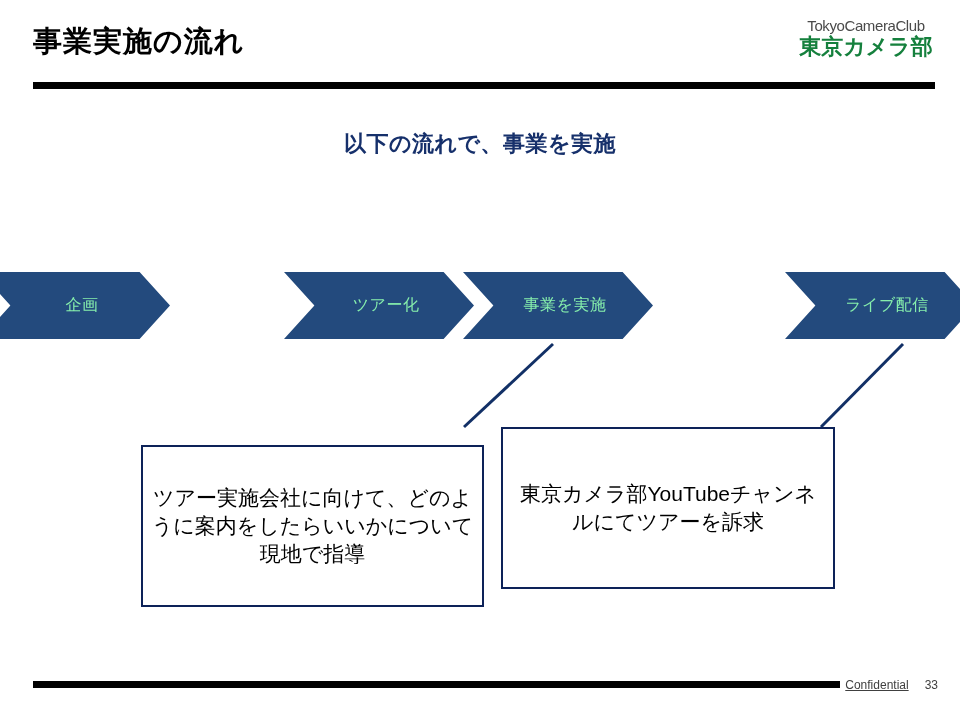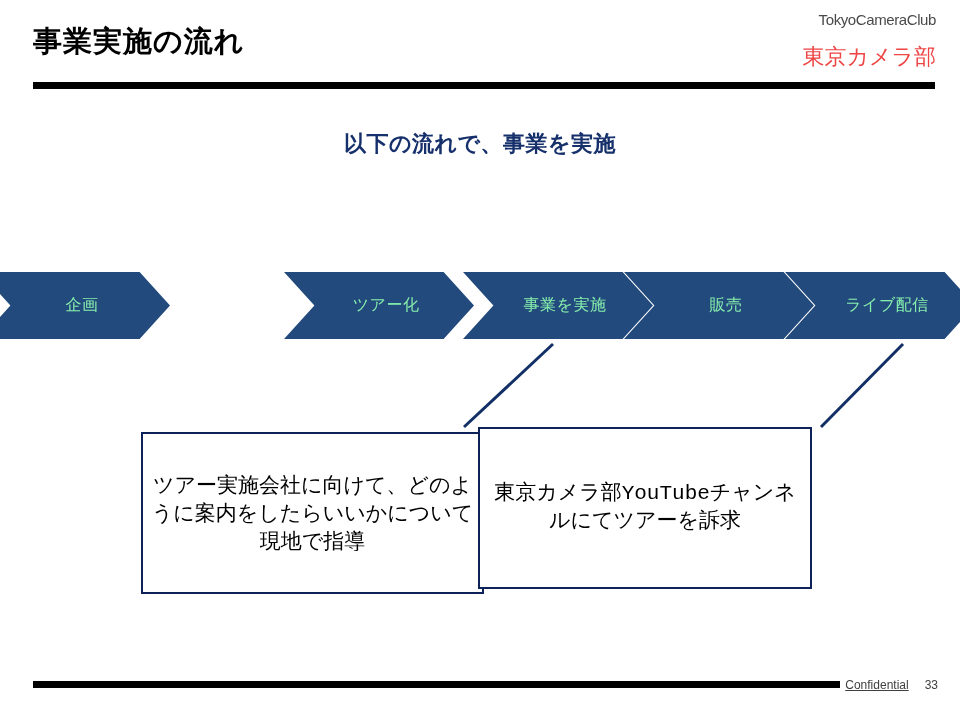--- a/index.html
+++ b/index.html
@@ -25,38 +25,38 @@
     font-weight: bold;
     letter-spacing: 1px;
     color: #000000;
     white-space: nowrap;
     text-align: right;
   }
 
   #logo-block {
     position: absolute;
     right: 24px;
-    top: 12px;
+    top: 18px;
     width: 140px;
-    text-align: right;
+    text-align: center;
     line-height: 1.05;
     color: #3b3b3b;
   }
   #logo-latin {
     font-size: 15px;
     letter-spacing: -0.4px;
     font-weight: 500;
     color: #4a4a4a;
   }
   #logo-jp {
     font-size: 22px;
     letter-spacing: 0px;
-    font-weight: 400;
-    color: #ef4444;
-    margin-top: 17px;
+    font-weight: 700;
+    color: #15803d;
+    margin-top: 1px;
   }
 
   #rule-top {
     position: absolute;
     left: 33px;
     top: 82px;
     width: 902px;
     height: 7px;
     background: #000000;
   }
@@ -124,30 +124,29 @@
     text-align: center;
   }
   .callout-text {
     font-size: 21px;
     line-height: 1.32;
     color: #000000;
     padding: 0 8px;
   }
   #callout-left {
     left: 141px;
-    top: 432px;
+    top: 445px;
     width: 343px;
     height: 162px;
   }
   #callout-right {
-    left: 478px;
+    left: 501px;
     top: 427px;
     width: 334px;
     height: 162px;
-    font-family: Liberation Mono, monospace;
   }
 
   
   #rule-bottom {
     position: absolute;
     left: 33px;
     top: 681px;
     width: 807px;
     height: 7px;
     background: #000000;
@@ -179,23 +178,20 @@
 <div id="chevron-band">
   <div class="chevron" style="left:-20px;">
     <span class="chevron-label">企画</span>
   </div>
   <div class="chevron" style="left:284px;">
     <span class="chevron-label">ツアー化</span>
   </div>
   <div class="chevron" style="left:463px;">
     <span class="chevron-label">事業を実施</span>
   </div>
-  <div class="chevron" style="left:624px;">
-    <span class="chevron-label">販売</span>
-  </div>
   <div class="chevron" style="left:785px;">
     <span class="chevron-label">ライブ配信</span>
   </div>
 </div>
 
 <svg id="connectors" viewBox="0 0 960 720" width="960" height="720">
   <line x1="553" y1="344" x2="464" y2="427" stroke="#123066" stroke-width="3"></line>
   <line x1="903" y1="344" x2="821" y2="427" stroke="#123066" stroke-width="3"></line>
 </svg>
 

